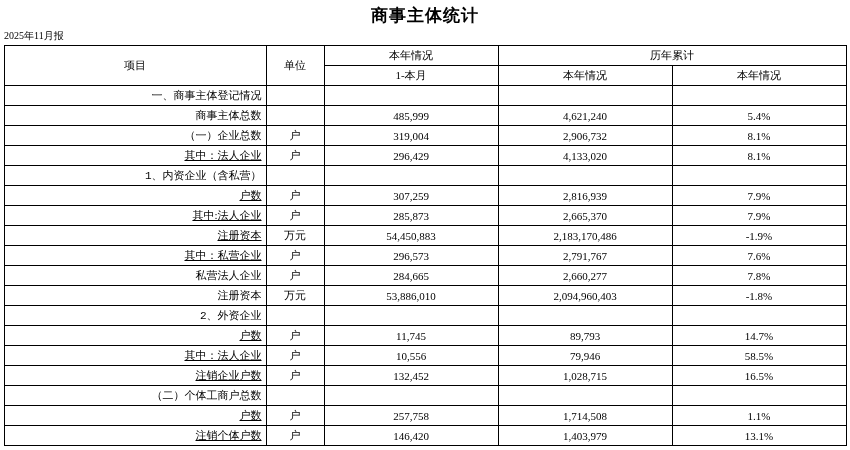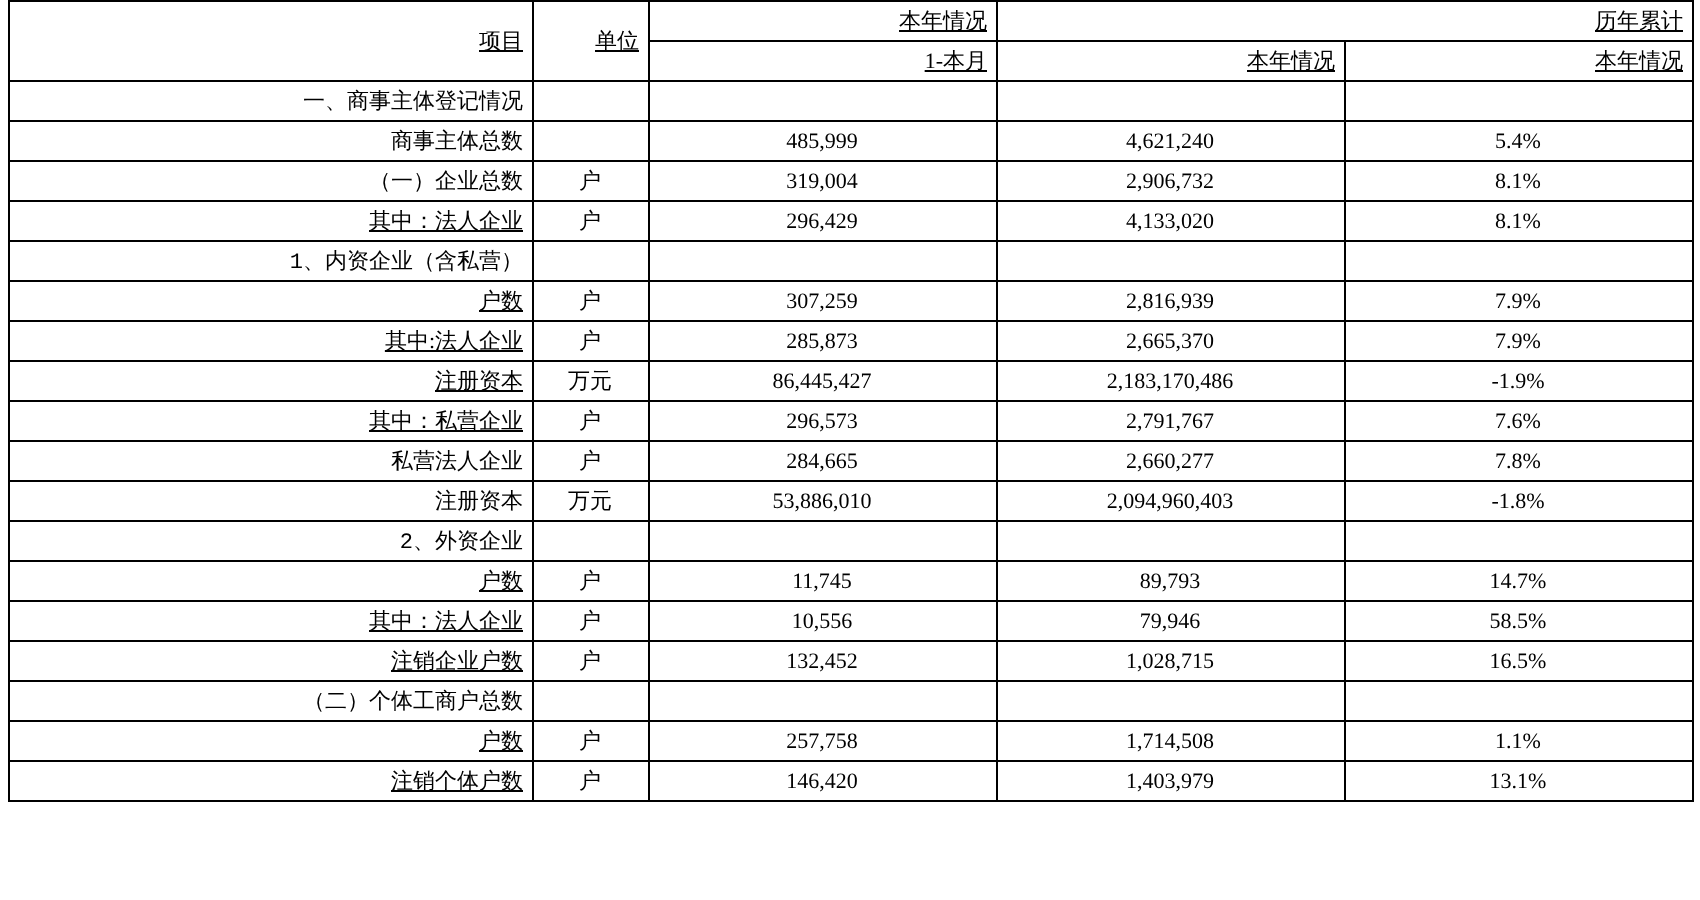--- a/index.html
+++ b/index.html
@@ -48,37 +48,38 @@
     box-sizing: border-box;
     vertical-align: middle;
   }
   .col-item { width: 262px; }
   .col-unit { width: 58px; }
   .col-cur  { width: 174px; }
   .col-cum1 { width: 174px; }
   .col-cum2 { width: 174px; }
 
   .hdr {
-    text-align: right;
-    text-decoration: underline;
+    text-align: center;
   }
   .center { text-align: center; }
   .left { text-align: right; }
   .bold { font-weight: bold; }
 
   .ind0 { padding-left: 4px; }
   .ind1 { padding-left: 10px; font-family: Liberation Mono, monospace; }
   .ind2 { padding-left: 22px; text-decoration: underline; }
   .ind3 { padding-left: 34px; }
 </style>
 </head>
 <body>
 
 <div class="page">
 
+  <div class="doc-title">商事主体统计</div>
+  <div class="period">2025年11月报</div>
 
   <table class="stat">
     <colgroup>
       <col class="col-item">
       <col class="col-unit">
       <col class="col-cur">
       <col class="col-cum1">
       <col class="col-cum2">
     </colgroup>
     <thead>
@@ -140,21 +141,21 @@
         <tr>
           <td class="left ind2">其中:法人企业</td>
           <td class="center">户</td>
           <td class="center">285,873</td>
           <td class="center">2,665,370</td>
           <td class="center">7.9%</td>
         </tr>
         <tr>
           <td class="left ind2">注册资本</td>
           <td class="center">万元</td>
-          <td class="center">86,445,427</td>
+          <td class="center">54,450,883</td>
           <td class="center">2,183,170,486</td>
           <td class="center">-1.9%</td>
         </tr>
         <tr>
           <td class="left ind2">其中：私营企业</td>
           <td class="center">户</td>
           <td class="center">296,573</td>
           <td class="center">2,791,767</td>
           <td class="center">7.6%</td>
         </tr>

